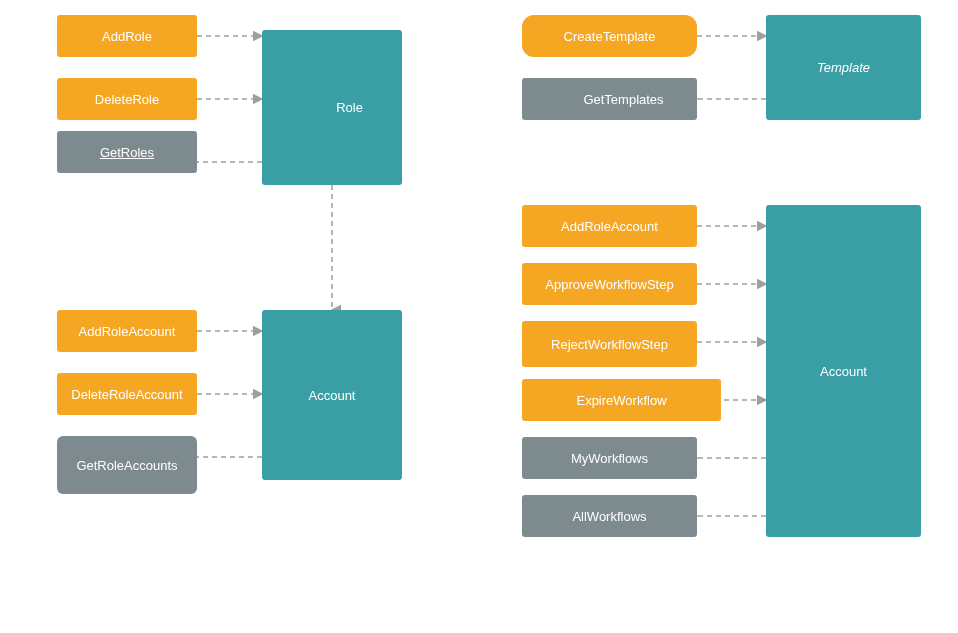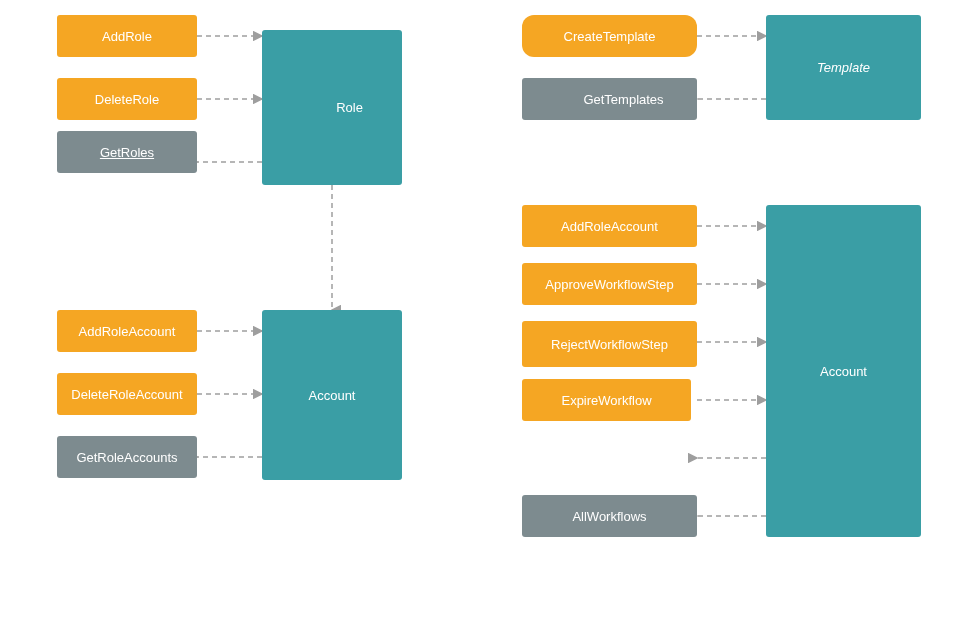--- a/index.html
+++ b/index.html
@@ -77,24 +77,25 @@
       <line class="arrow" x1="766" y1="458" x2="697" y2="458" marker-end="url(#arr-left)"></line>
       <line class="arrow" x1="766" y1="516" x2="697" y2="516" marker-end="url(#arr-left)"></line>
     </svg>
 
 <div class="node node-orange" style="left: 57px; top: 15px; width: 140px; height: 42px;">AddRole</div>
     <div class="node node-orange" style="left: 57px; top: 78px; width: 140px; height: 42px;">DeleteRole</div>
     <div class="node node-gray" style="left: 57px; top: 131px; width: 140px; height: 42px; text-decoration: underline;">GetRoles</div>
     <div class="node node-teal" style="left: 262px; top: 30px; width: 140px; height: 155px; padding-left: 35px;">Role</div>
     <div class="node node-orange" style="left: 57px; top: 310px; width: 140px; height: 42px;">AddRoleAccount</div>
     <div class="node node-orange" style="left: 57px; top: 373px; width: 140px; height: 42px;">DeleteRoleAccount</div>
-    <div class="node node-gray" style="left: 57px; top: 436px; width: 140px; height: 42px;">GetRoleAccounts</div>
+    <div class="node node-gray" style="left: 57px; top: 436px; width: 140px; height: 58px; border-radius: 6px;">GetRoleAccounts</div>
     <div class="node node-teal" style="left: 262px; top: 310px; width: 140px; height: 170px;">Account</div>
     <div class="node node-orange" style="left: 522px; top: 15px; width: 175px; height: 42px; border-radius: 12px;">CreateTemplate</div>
     <div class="node node-gray" style="left: 522px; top: 78px; width: 175px; height: 42px; padding-left: 28px;">GetTemplates</div>
     <div class="node node-teal" style="left: 766px; top: 15px; width: 155px; height: 105px; font-style: italic;">Template</div>
     <div class="node node-orange" style="left: 522px; top: 205px; width: 175px; height: 42px;">AddRoleAccount</div>
     <div class="node node-orange" style="left: 522px; top: 263px; width: 175px; height: 42px;">ApproveWorkflowStep</div>
     <div class="node node-orange" style="left: 522px; top: 321px; width: 175px; height: 46px;">RejectWorkflowStep</div>
-    <div class="node node-orange" style="left: 522px; top: 379px; width: 169px; height: 42px;">ExpireWorkflow</div>
+    <div class="node node-orange" style="left: 522px; top: 379px; width: 199px; height: 42px;">ExpireWorkflow</div>
+    <div class="node node-gray" style="left: 522px; top: 437px; width: 175px; height: 42px;">MyWorkflows</div>
     <div class="node node-gray" style="left: 522px; top: 495px; width: 175px; height: 42px;">AllWorkflows</div>
     <div class="node node-teal" style="left: 766px; top: 205px; width: 155px; height: 332px;">Account</div>
   </div>
 
 </body></html>

